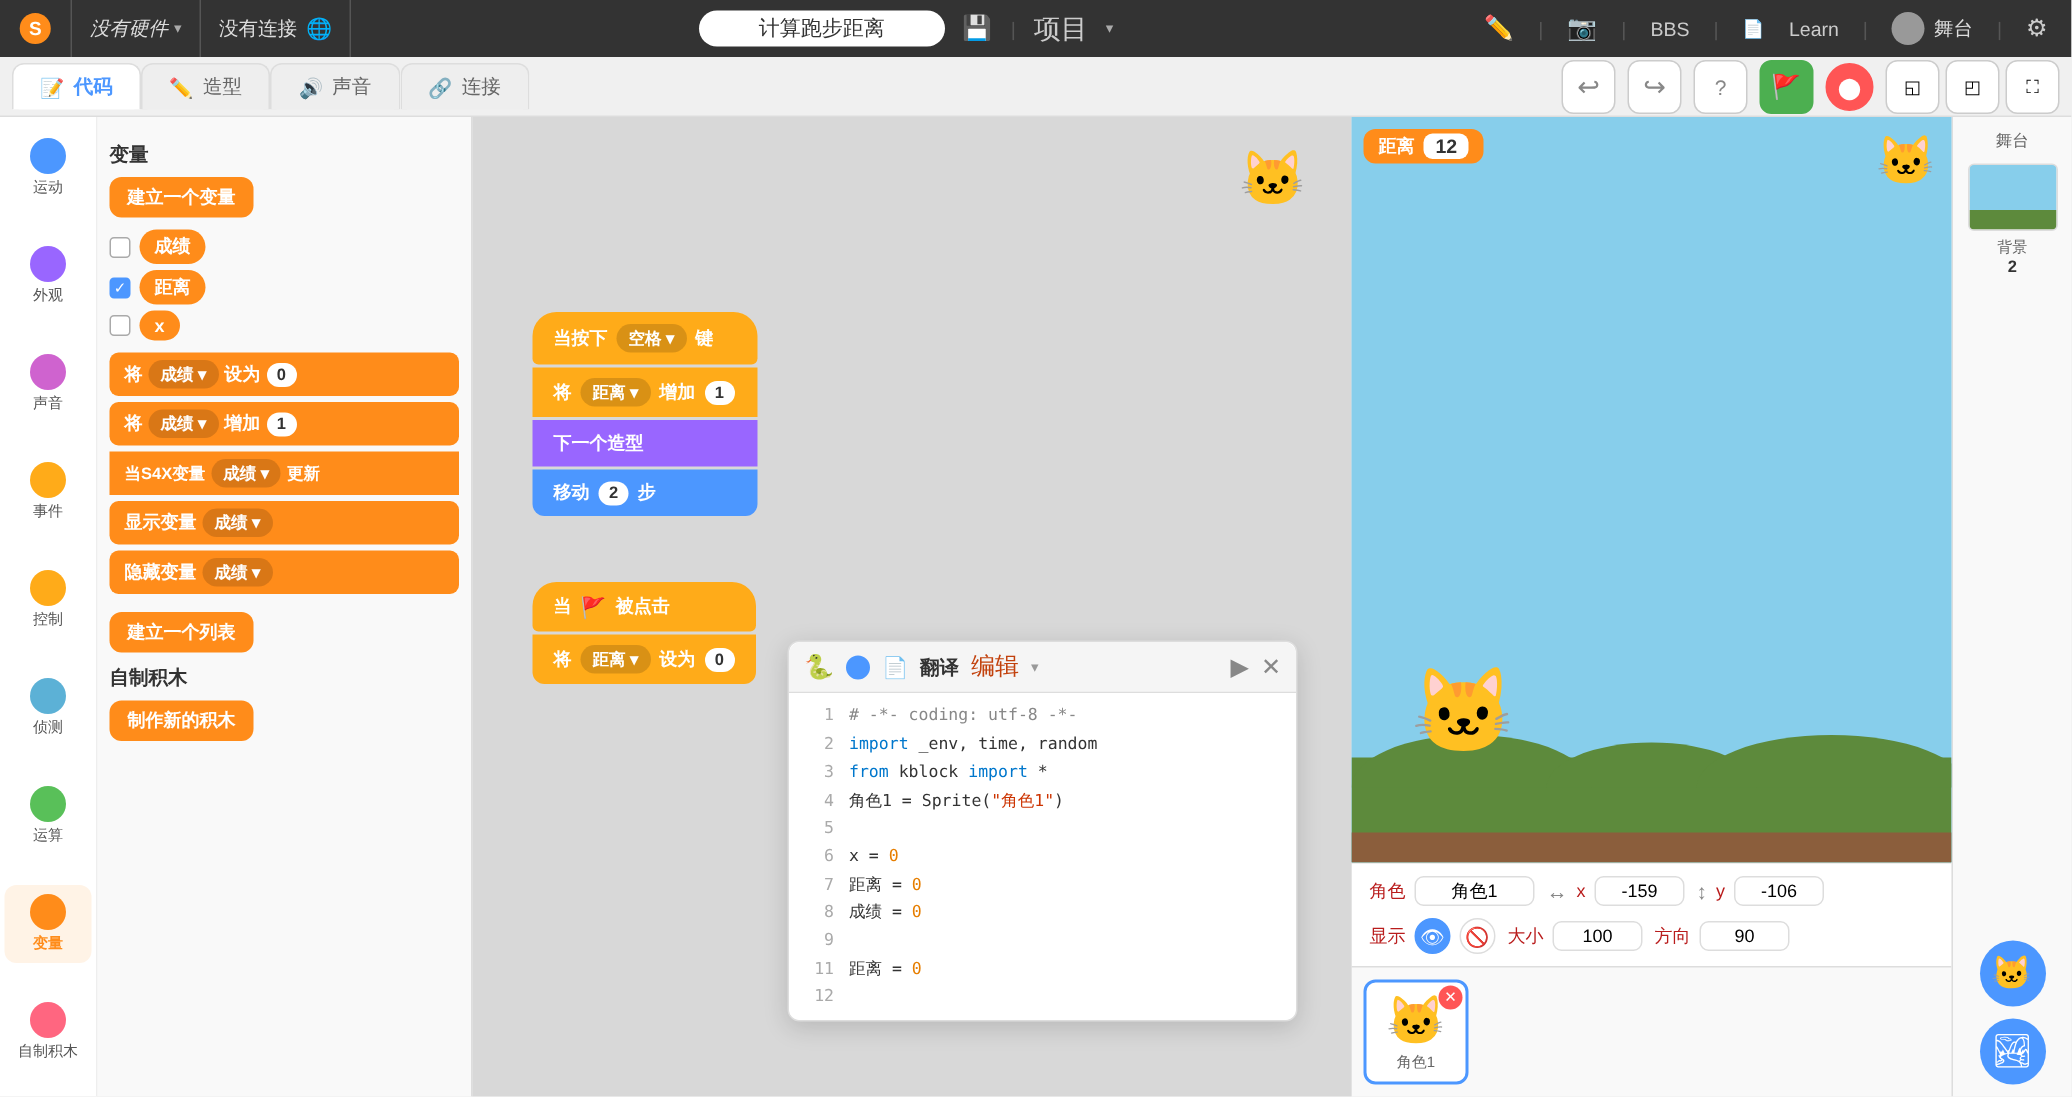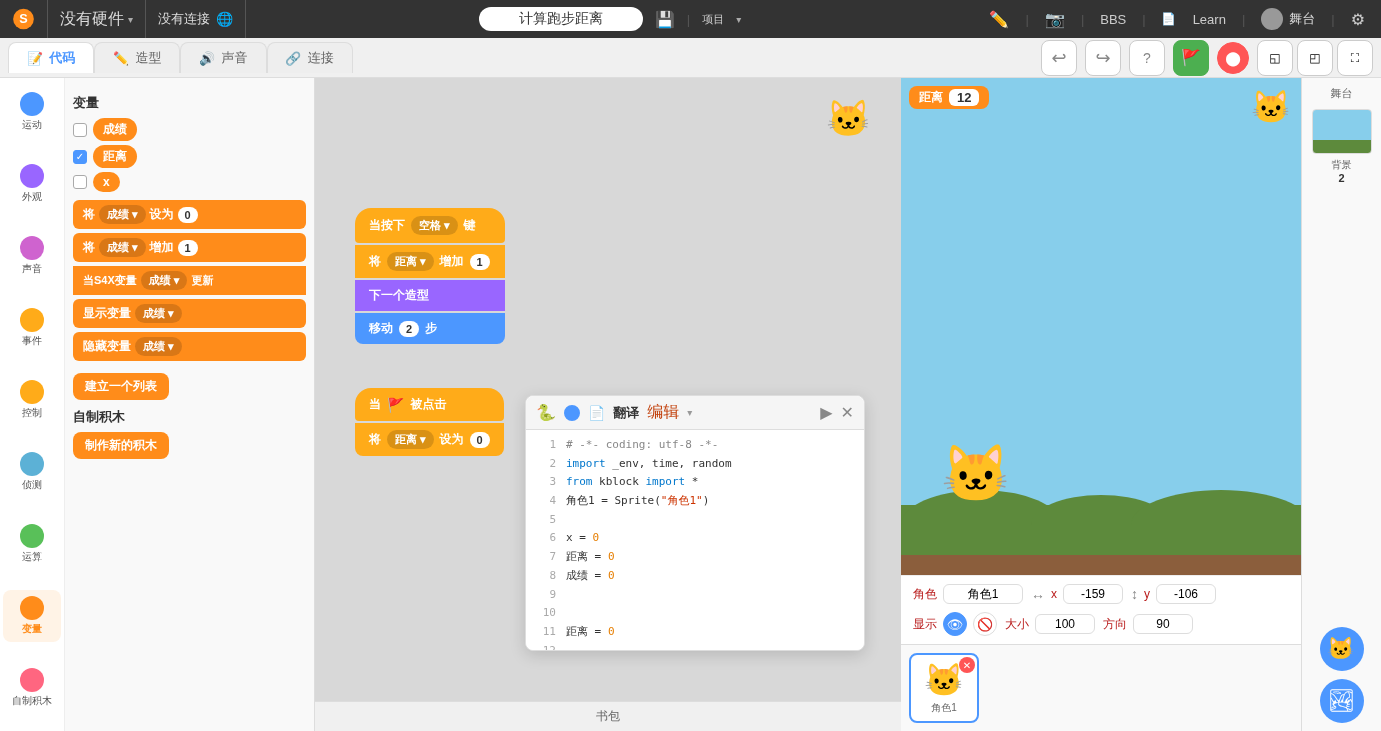--- a/index.html
+++ b/index.html
@@ -144,32 +144,32 @@
 <body>
 
 <div class="topbar">
   <div class="topbar-section" style="width:48px; border-right:1px solid #555;">
     <svg viewBox="0 0 40 40" width="34" height="34">
       <ellipse cx="20" cy="20" rx="18" ry="18" fill="#FF8C1A"></ellipse>
       <text x="20" y="27" text-anchor="middle" font-size="22" fill="#fff" font-weight="bold">S</text>
     </svg>
   </div>
   <div class="topbar-section" style="gap:4px; cursor:pointer;">
-    <span style="font-size:16px;color:#ddd;">没有硬件</span>
+    <span style="font-size:13px;color:#ddd;font-style:italic;">没有硬件</span>
     <span style="color:#aaa; font-size:10px;">▾</span>
   </div>
   <div class="topbar-section" style="cursor:pointer;">
     <span style="font-size:13px;color:#ddd;">没有连接</span>
     <span style="font-size:14px;">🌐</span>
   </div>
   <div class="topbar-title-area">
     <input type="text" class="topbar-title-input" value="计算跑步距离" style="">
     <span style="color:#ccc; font-size:16px; cursor:pointer;">💾</span>
     <span style="color:#555;">|</span>
-    <span style="color:#ccc; cursor:pointer; font-size:11px;">项目</span>
+    <span style="color:#ccc; cursor:pointer; font-size:18px;">项目</span>
     <span style="color:#aaa; font-size:10px;">▾</span>
   </div>
   <div class="topbar-actions">
     <span style="color:#ccc; font-size:16px; cursor:pointer;">✏️</span>
     <span style="color:#555;">|</span>
     <span style="color:#ccc; font-size:16px; cursor:pointer;">📷</span>
     <span style="color:#555;">|</span>
     <a href="#">BBS</a>
     <span style="color:#555;">|</span>
     <span style="color:#ccc; font-size:12px;">📄</span>
@@ -263,20 +263,23 @@
         <div class="category-label" style="color:#FF8C1A; font-weight:bold;">变量</div>
       </div>
       <div class="category-item">
         <div class="category-dot" style="background:#FF6680;"></div>
         <div class="category-label">自制积木</div>
       </div>
     </div>
 
     <div class="blocks-panel">
       <div class="section-title">变量</div>
+      <div style="margin-bottom:8px;">
+        <button class="make-btn">建立一个变量</button>
+      </div>
 
       <div class="var-row">
         <div class="checkbox"></div>
         <div class="var-badge">成绩</div>
       </div>
       <div class="var-row">
         <div class="checkbox checked">✓</div>
         <div class="var-badge">距离</div>
       </div>
       <div class="var-row">
@@ -408,38 +411,31 @@
           </div>
           <div class="code-line">
             <span class="line-num">8</span>
             <span class="line-code">成绩 = <span class="kw-num">0</span></span>
           </div>
           <div class="code-line">
             <span class="line-num">9</span>
             <span class="line-code"></span>
           </div>
           <div class="code-line">
-            <span class="line-num">10</span>
-            <span class="line-code"></span>
-          </div>
-          <div class="code-line">
             <span class="line-num">11</span>
             <span class="line-code">距离 = <span class="kw-num">0</span></span>
           </div>
           <div class="code-line">
             <span class="line-num">12</span>
             <span class="line-code"></span>
           </div>
         </div>
       </div>
     </div>
 
-    <div class="canvas-footer">
-      <span>书包</span>
-    </div>
   </div>
 
   <div class="right-stage-wrapper">
     <div class="stage-and-side">
       <div class="stage-main">
 
         <div class="stage-display">
 
           <div class="stage-var-badge">
             <span class="var-badge-label">距离</span>

